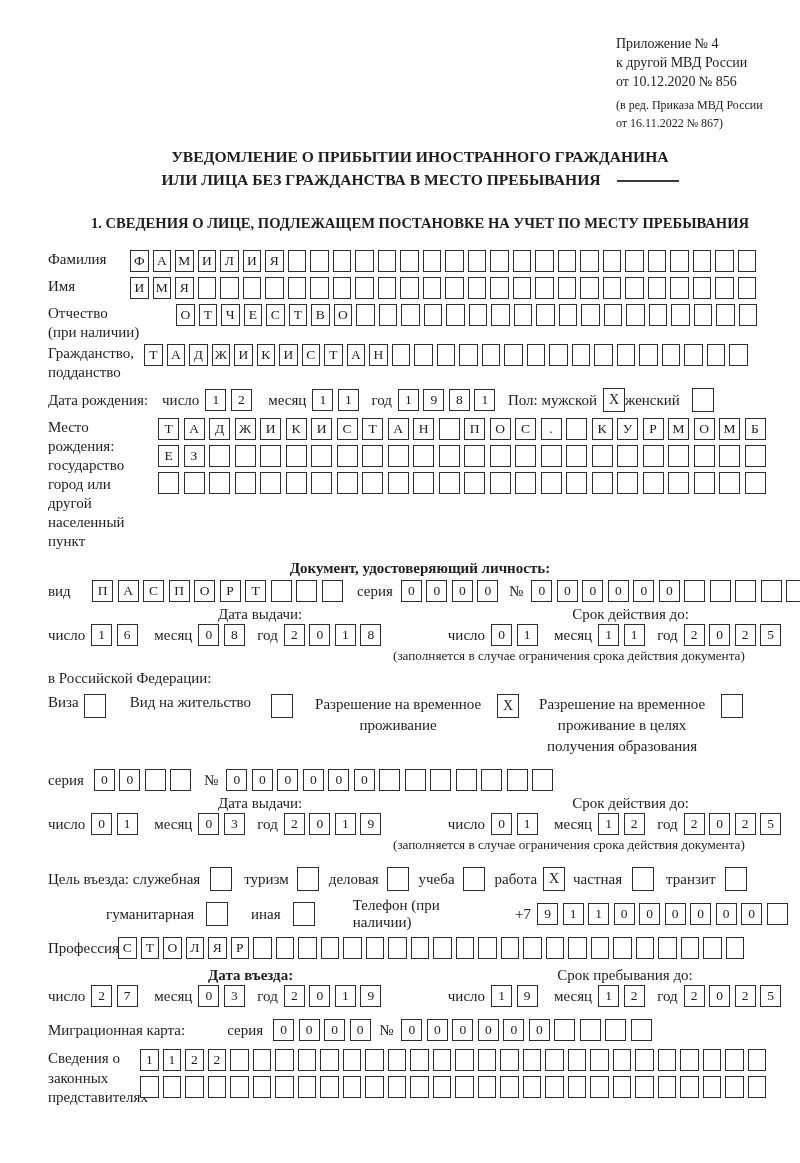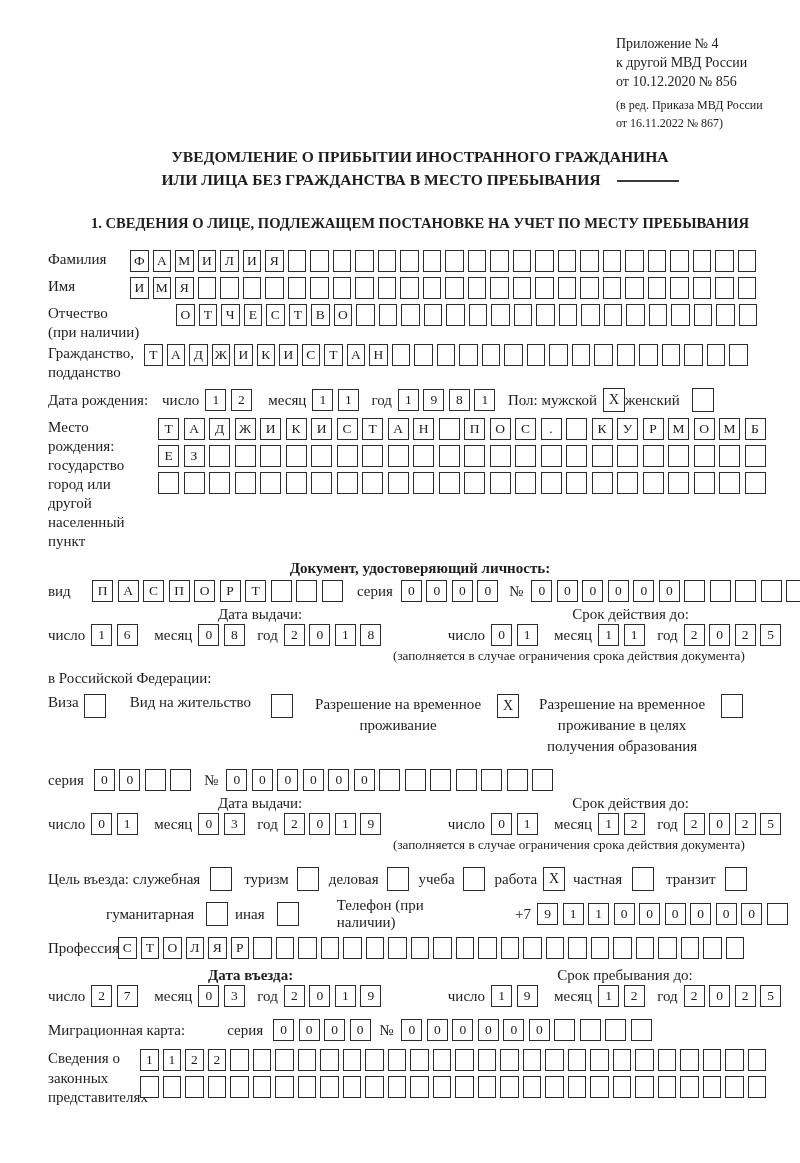--- a/index.html
+++ b/index.html
@@ -495,21 +495,21 @@
     <span class="cb" style="margin-left:6px;">X</span>
     <span style="margin-left:8px;">частная</span>
     <span class="cb" style="margin-left:10px;"></span>
     <span style="margin-left:12px;">транзит</span>
     <span class="cb" style="margin-left:10px;"></span>
   </div>
 
   <div class="prow" style="margin-top:6px;justify-content:flex-end;">
     <span style="margin-left:58px;">гуманитарная</span>
     <span class="cb" style="margin-left:12px;"></span>
-    <span style="margin-left:7px;">иная</span>
+    <span style="margin-left:23px;">иная</span>
     <span class="cb" style="margin-left:12px;"></span>
     <span style="margin-left:38px;">Телефон (при наличии)</span>
     <span style="margin-left:40px;margin-right:6px;">+7</span>
     <span class="cells cw">
         <span class="cell">9</span>
         <span class="cell">1</span>
         <span class="cell">1</span>
         <span class="cell">0</span>
         <span class="cell">0</span>
         <span class="cell">0</span>

